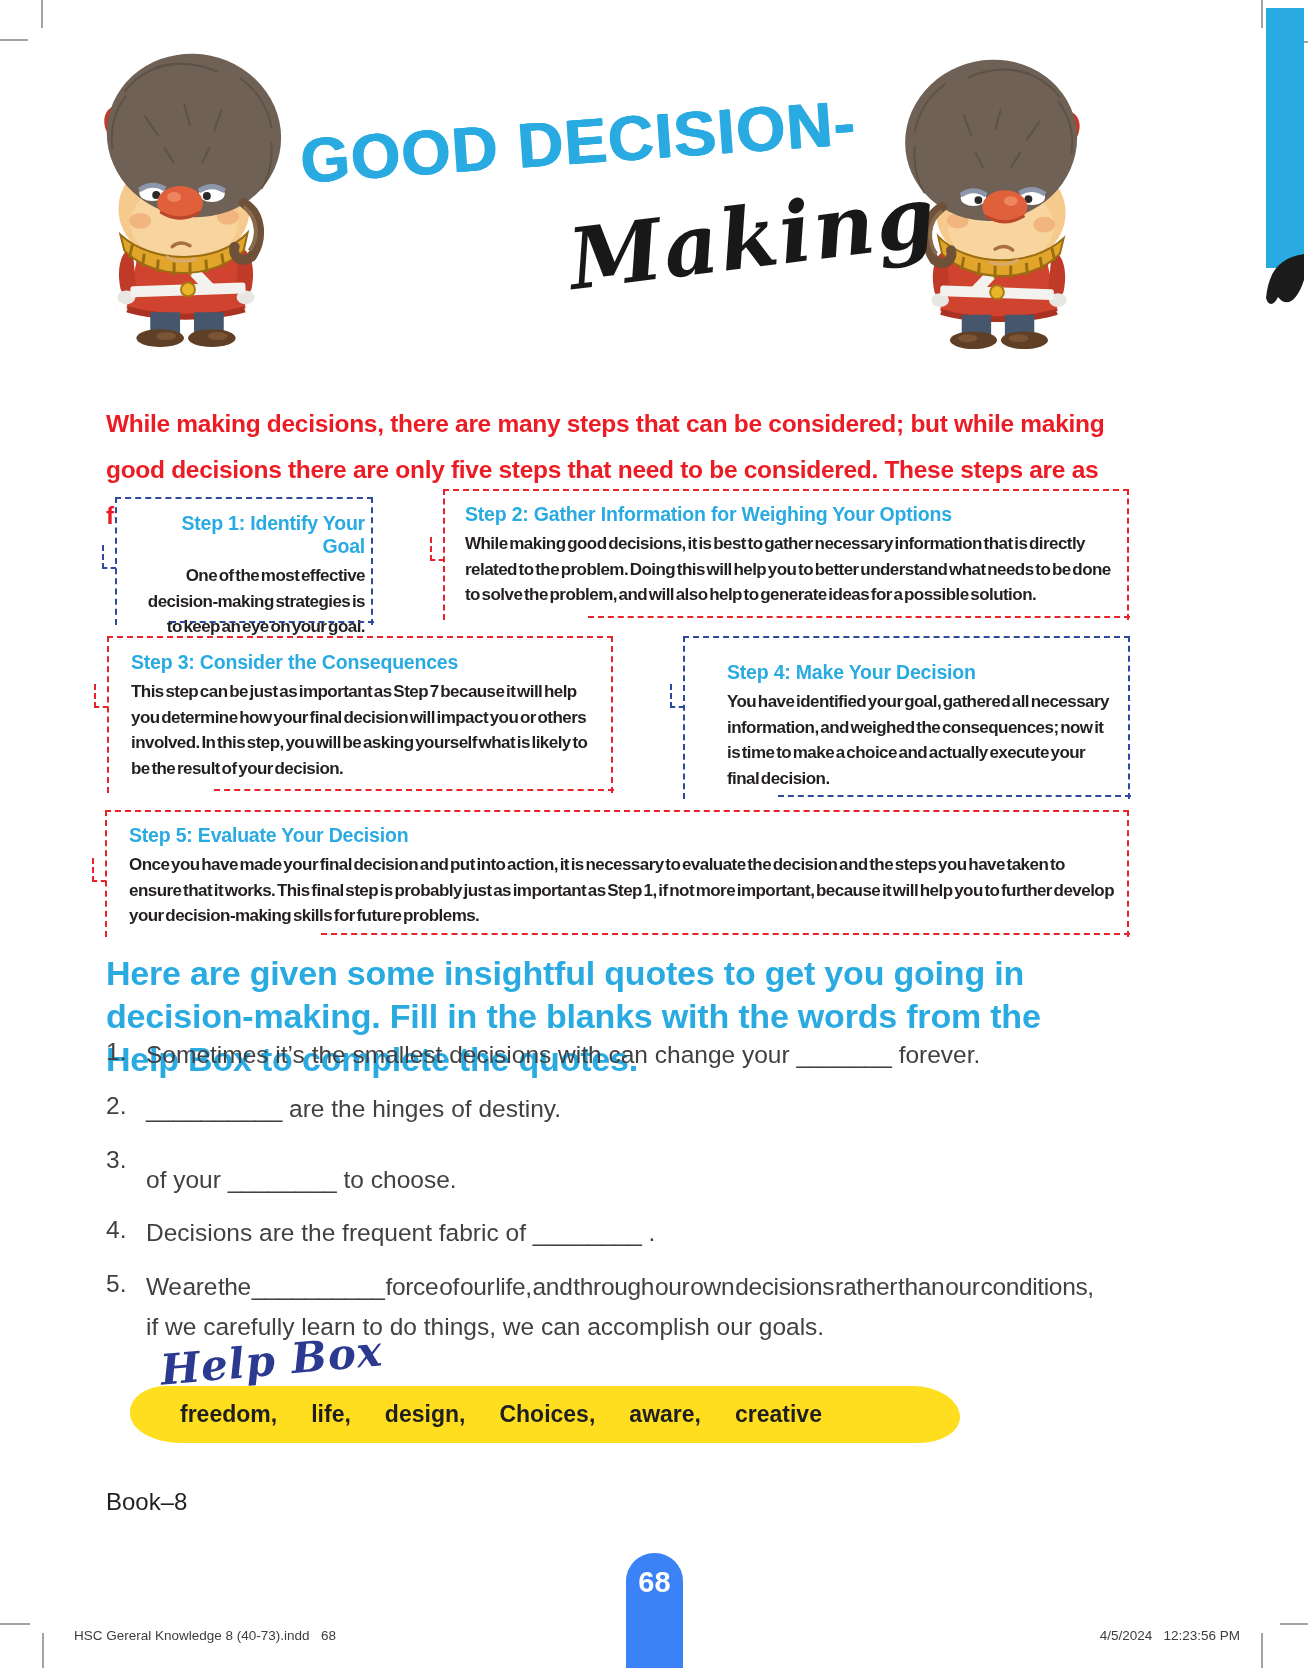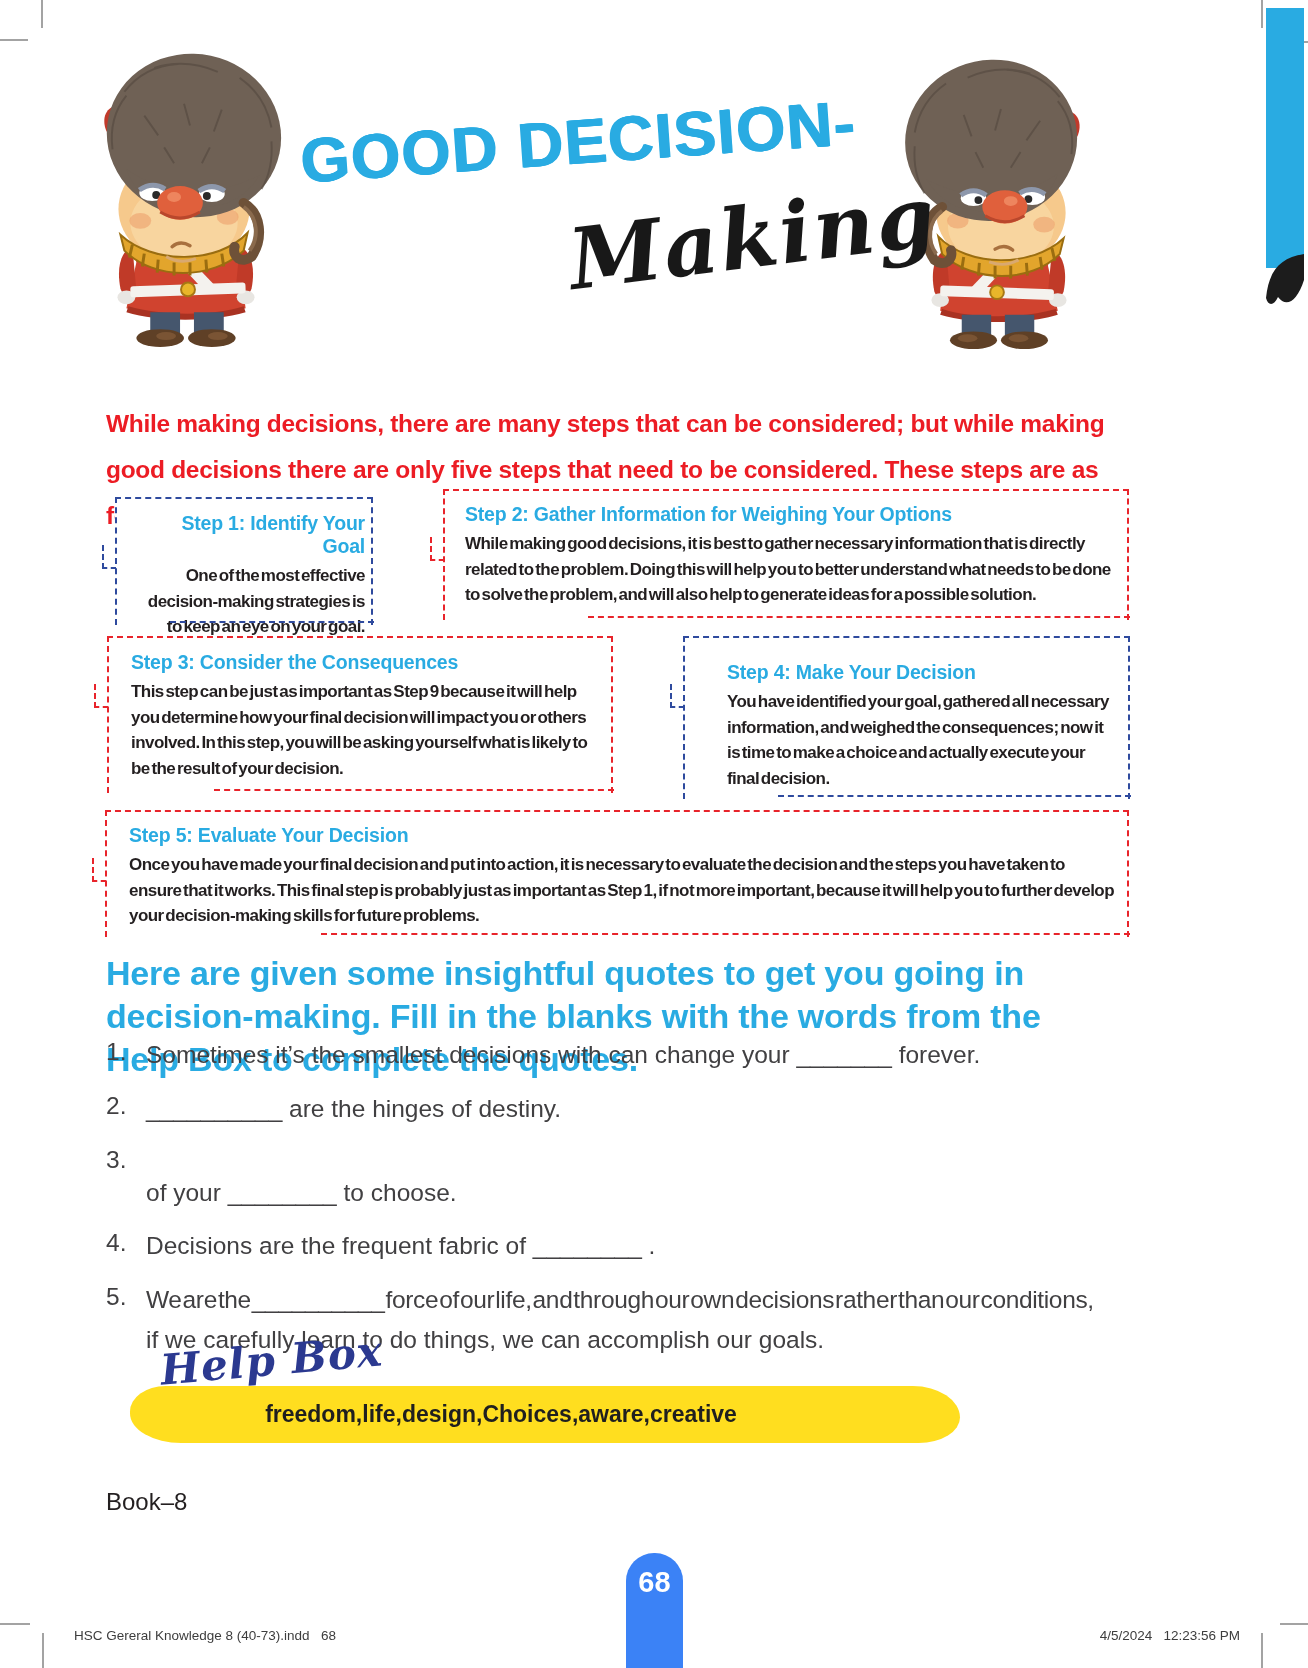--- a/index.html
+++ b/index.html
@@ -47,31 +47,31 @@
   #box5{left:105px;top:810px;width:1024px;height:127px;padding:12px 12px 0 22px;}
 
   .blue-sub{position:absolute;left:106px;top:952px;width:1015px;font-size:34px;
             font-weight:bold;color:#29ABE2;line-height:43px;letter-spacing:-0.2px;}
 
   
   .quotes{position:absolute;left:106px;top:1038px;width:1048px;font-size:24.5px;color:#414042;}
   .q-row{display:flex;margin-bottom:19px;}
   .q-num{width:40px;flex:none;}
   .q-text{flex:1;line-height:1.42;}
-  .q-l2-gap{display:block;margin-top:30px;}
+  .q-l2-gap{display:block;margin-top:17px;}
   .q-l2-tight{display:block;margin-top:5px;}
   .squeeze{word-spacing:-5.5px;letter-spacing:-0.35px;display:block;}
 
   
   .help-script{position:absolute;left:160px;top:1336px;font-family:"DejaVu Serif",serif;
                font-style:italic;font-weight:bold;font-size:42px;color:#2B3990;
                transform:rotate(-5deg);letter-spacing:1px;}
   .help-blob{position:absolute;left:130px;top:1386px;width:830px;height:57px;background:#FFDE1F;
              border-radius:36px 48px 42px 52px / 26px 32px 26px 30px;
-             display:flex;align-items:center;justify-content:center;
+             display:flex;align-items:center;justify-content:space-between;
              box-sizing:border-box;padding:0 138px 0 50px;
              font-weight:bold;font-size:23px;color:#1f1f1f;}
 
   
   .book-label{position:absolute;left:106px;top:1488px;font-size:24px;color:#231F20;}
   .page-badge{position:absolute;left:626px;top:1553px;width:57px;height:115px;background:#3b82f6;
               border-radius:28px 28px 0 0;color:#fff;font-weight:bold;font-size:29px;
               text-align:center;box-sizing:border-box;padding-top:13px;}
   .print-left{position:absolute;left:74px;top:1628px;font-size:13.5px;color:#3d3d3d;white-space:pre;}
   .print-right{position:absolute;left:990px;top:1628px;width:250px;text-align:right;
@@ -166,21 +166,21 @@
   <div id="box1" class="stepbox sb-navy">
     <div class="step-h">Step 1: Identify Your Goal</div>
     <div class="step-b">One of the most effective decision-making strategies is to keep an eye on your goal.</div>
   </div>
   <div id="box2" class="stepbox sb-red">
     <div class="step-h">Step 2: Gather Information for Weighing Your Options</div>
     <div class="step-b">While making good decisions, it is best to gather necessary information that is directly related to the problem. Doing this will help you to better understand what needs to be done to solve the problem, and will also help to generate ideas for a possible solution.</div>
   </div>
   <div id="box3" class="stepbox sb-red">
     <div class="step-h">Step 3: Consider the Consequences</div>
-    <div class="step-b">This step can be just as important as Step 9 because it will help you determine how your final decision will impact you or others involved. In this step, you will be asking yourself what is likely to be the result of your decision.</div>
+    <div class="step-b">This step can be just as important as Step 7 because it will help you determine how your final decision will impact you or others involved. In this step, you will be asking yourself what is likely to be the result of your decision.</div>
   </div>
   <div id="box4" class="stepbox sb-navy">
     <div class="step-h">Step 4: Make Your Decision</div>
     <div class="step-b">You have identified your goal, gathered all necessary information, and weighed the consequences; now it is time to make a choice and actually execute your final decision.</div>
   </div>
   <div id="box5" class="stepbox sb-red">
     <div class="step-h">Step 5: Evaluate Your Decision</div>
     <div class="step-b">Once you have made your final decision and put into action, it is necessary to evaluate the decision and the steps you have taken to ensure that it works. This final step is probably just as important as Step 1, if not more important, because it will help you to further develop your decision-making skills for future problems.</div>
   </div>
 

